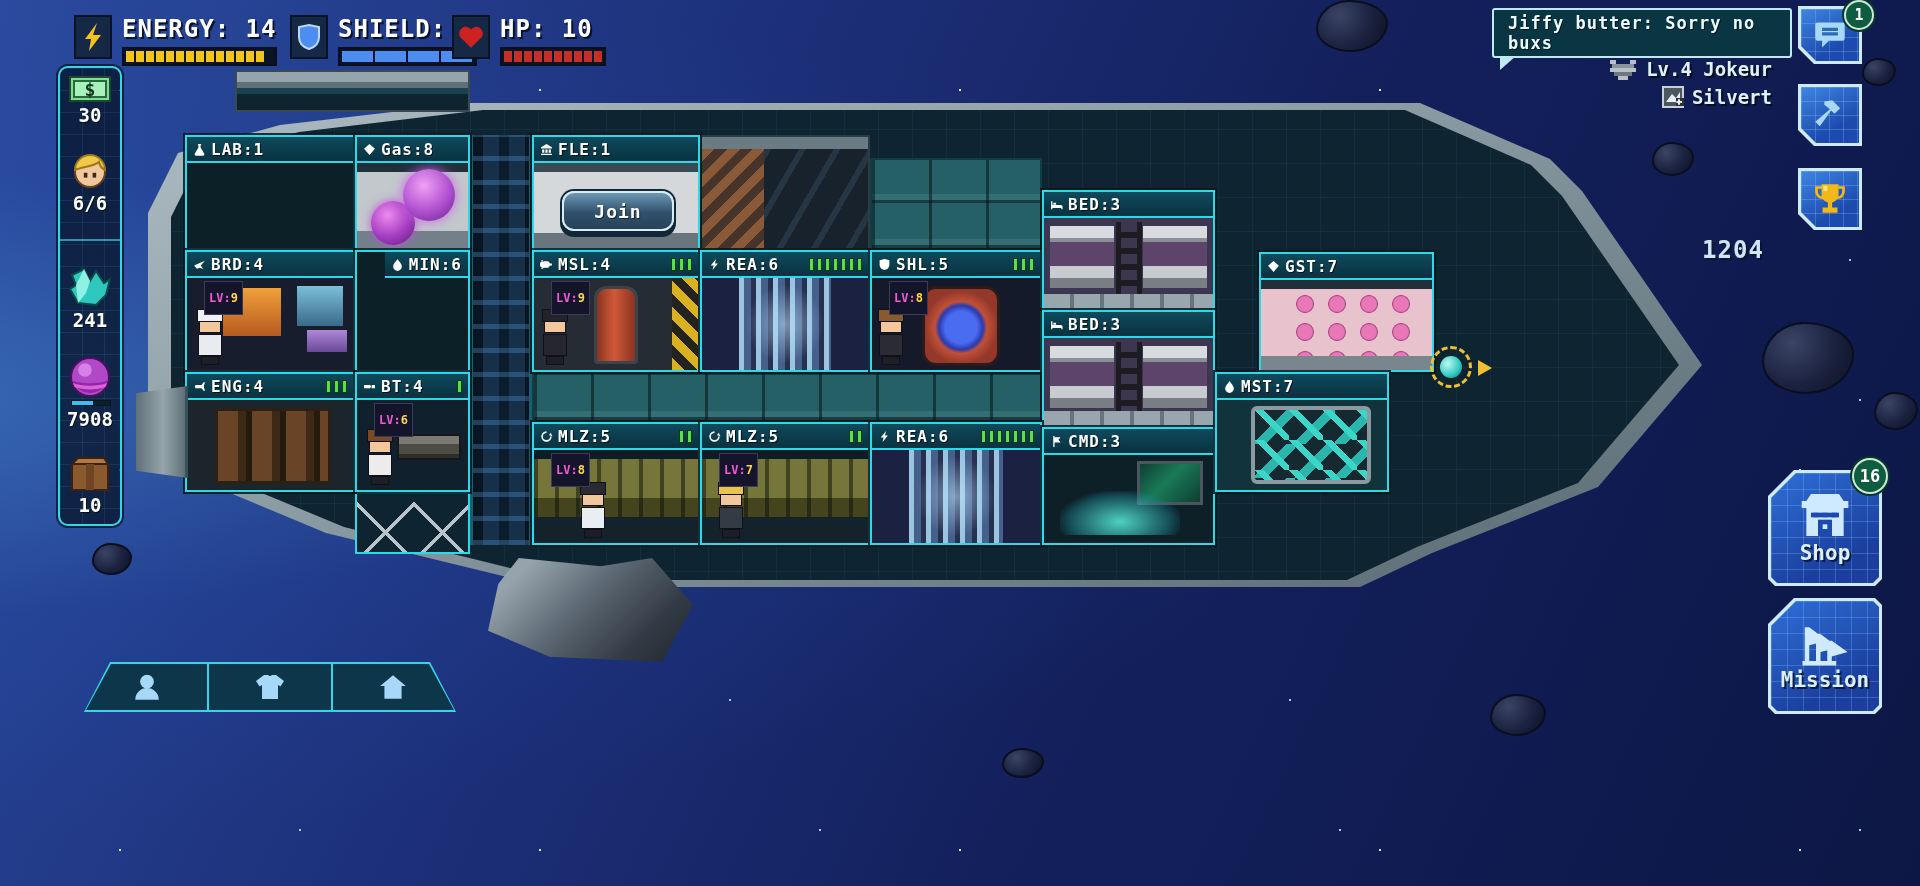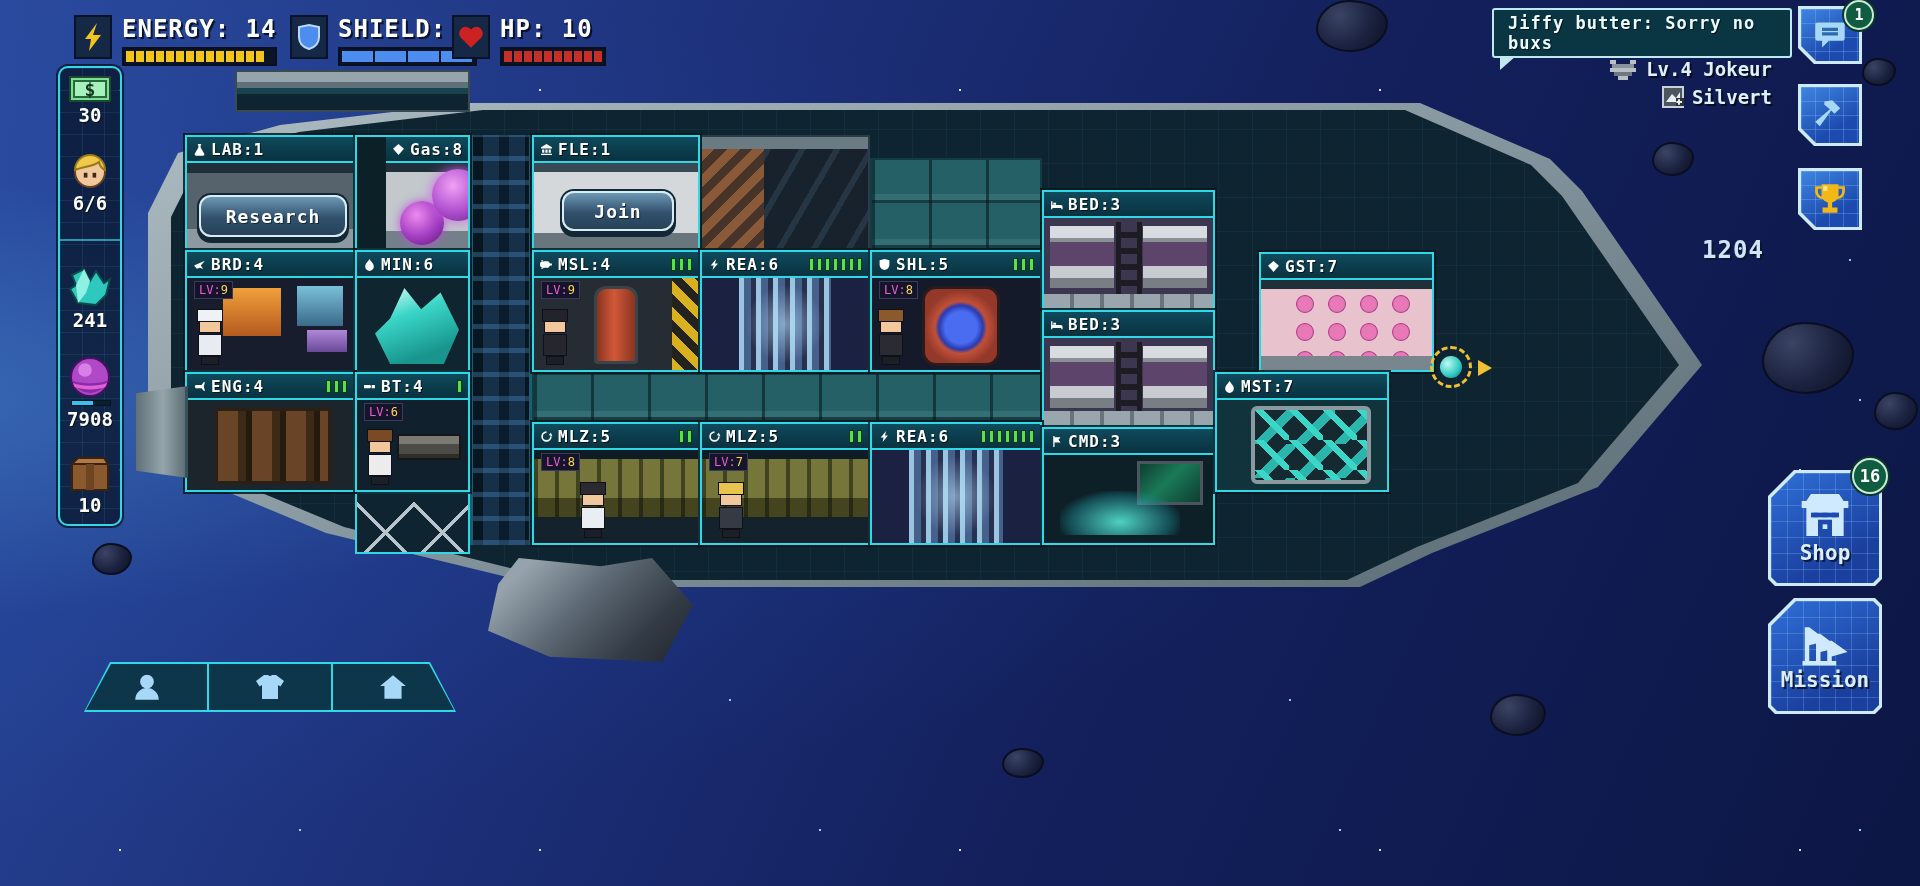--- a/index.html
+++ b/index.html
@@ -216,22 +216,22 @@
   .cmdscreen{position:absolute;right:10px;top:6px;width:66px;height:44px;border:3px solid #4a565e;
     background:linear-gradient(135deg,#0e3e32,#1a7a58 45%,#0e3e32)}
   .rackshade{position:absolute;left:0;top:10%;width:100%;height:62%;
     background:repeating-linear-gradient(90deg,rgba(10,16,8,.5) 0 4px,transparent 4px 21px)}
   .crew{position:absolute;bottom:5px;width:30px;height:54px;z-index:3}
   .crew>i{position:absolute;border:1px solid #10101a}
   .crew .hair{top:-2px;left:2px;width:26px;height:13px}
   .crew .face{top:9px;left:4px;width:22px;height:13px;background:#f2c79c}
   .crew .torso{top:23px;left:3px;width:24px;height:22px}
   .crew .legs{top:45px;left:6px;width:18px;height:9px;background:#1c2026}
-  .lv{position:absolute;top:3px;left:7px;z-index:4;background:#14142a;border:1px solid #3a3a5a;
-    padding:0 4px;font-size:12px;font-weight:400;line-height:16px}
+  .lv{position:absolute;top:3px;left:17px;z-index:4;background:#14142a;border:1px solid #3a3a5a;
+    padding:8px 4px;font-size:12px;font-weight:700;line-height:16px}
   .lv .p{color:#f05ad2}.lv .n{color:#ffd84a}
   .pill-btn{position:absolute;z-index:5;display:flex;align-items:center;justify-content:center;
     color:#fff;font-size:18px;font-weight:700;letter-spacing:1px;
     background:linear-gradient(#6c98b4,#31506c 55%,#274258);
     border:2px solid #d8ecf4;border-radius:12px;
     box-shadow:0 0 0 2px #122836,0 4px 0 2px #122836;text-shadow:1px 1px 0 #122836}
 </style>
 </head>
 <body>
 
@@ -464,25 +464,22 @@
     <div class="deco armor" style="left:402px;top:277px;width:510px;height:50px"></div>
     <div class="deco tilefloor"></div>
     <div id="rooms">
         <div class="room" style="left: 55px; top: 40px; width: 170px; height: 115px;">
           <div class="room-header">
             <svg width="13" height="13" viewBox="0 0 12 12" fill="#fff">
               <path d="M4.5 1h3v1H7v2.2L10.4 10a1.2 1.2 0 0 1-1.1 1.7H2.7A1.2 1.2 0 0 1 1.6 10L5 4.2V2h-.5z"></path>
             </svg>
             <span>LAB:1</span>
           </div>
-          <div class="room-body rb-lab">
-            <div class="pill-btn" style="left: 12px; top: 32px; width: 148px; height: 42px;">Research</div>
-          </div>
-        </div>
-        <div class="room" style="left: 225px; top: 40px; width: 115px; height: 115px; padding-left: 29px;">
+        </div>
+        <div class="room" style="left: 225px; top: 40px; width: 115px; height: 115px;">
           <div class="room-header">
             <svg width="13" height="13" viewBox="0 0 12 12" fill="#fff">
               <path d="M6 1 11 5.2 6 11 1 5.2z"></path>
             </svg>
             <span>Gas:8</span>
           </div>
           <div class="room-body rb-gas">
             <div class="orb1"></div>
             <div class="orb2"></div>
           </div>
@@ -508,21 +505,21 @@
           <div class="room-body rb-brd">
             <span class="lv"><span class="p">LV:</span><span class="n">9</span></span>
             <div class="crew" style="left: 8px;">
               <i class="torso" style="background:#e8ecf0"></i>
               <i class="face"></i>
               <i class="hair" style="background:#eef2f4"></i>
               <i class="legs"></i>
             </div>
           </div>
         </div>
-        <div class="room" style="left: 225px; top: 155px; width: 115px; height: 122px;">
+        <div class="room" style="left: 225px; top: 155px; width: 115px; height: 122px; align-items: flex-end;">
           <div class="room-header">
             <svg width="13" height="13" viewBox="0 0 12 12" fill="#fff">
               <path d="M6 1c1.6 2.4 4 4.4 4 6.9A4 4 0 0 1 2 7.9C2 5.4 4.4 3.4 6 1z"></path>
             </svg>
             <span>MIN:6</span>
           </div>
           <div class="room-body rb-min">
             <div class="crystal"></div>
           </div>
         </div>

